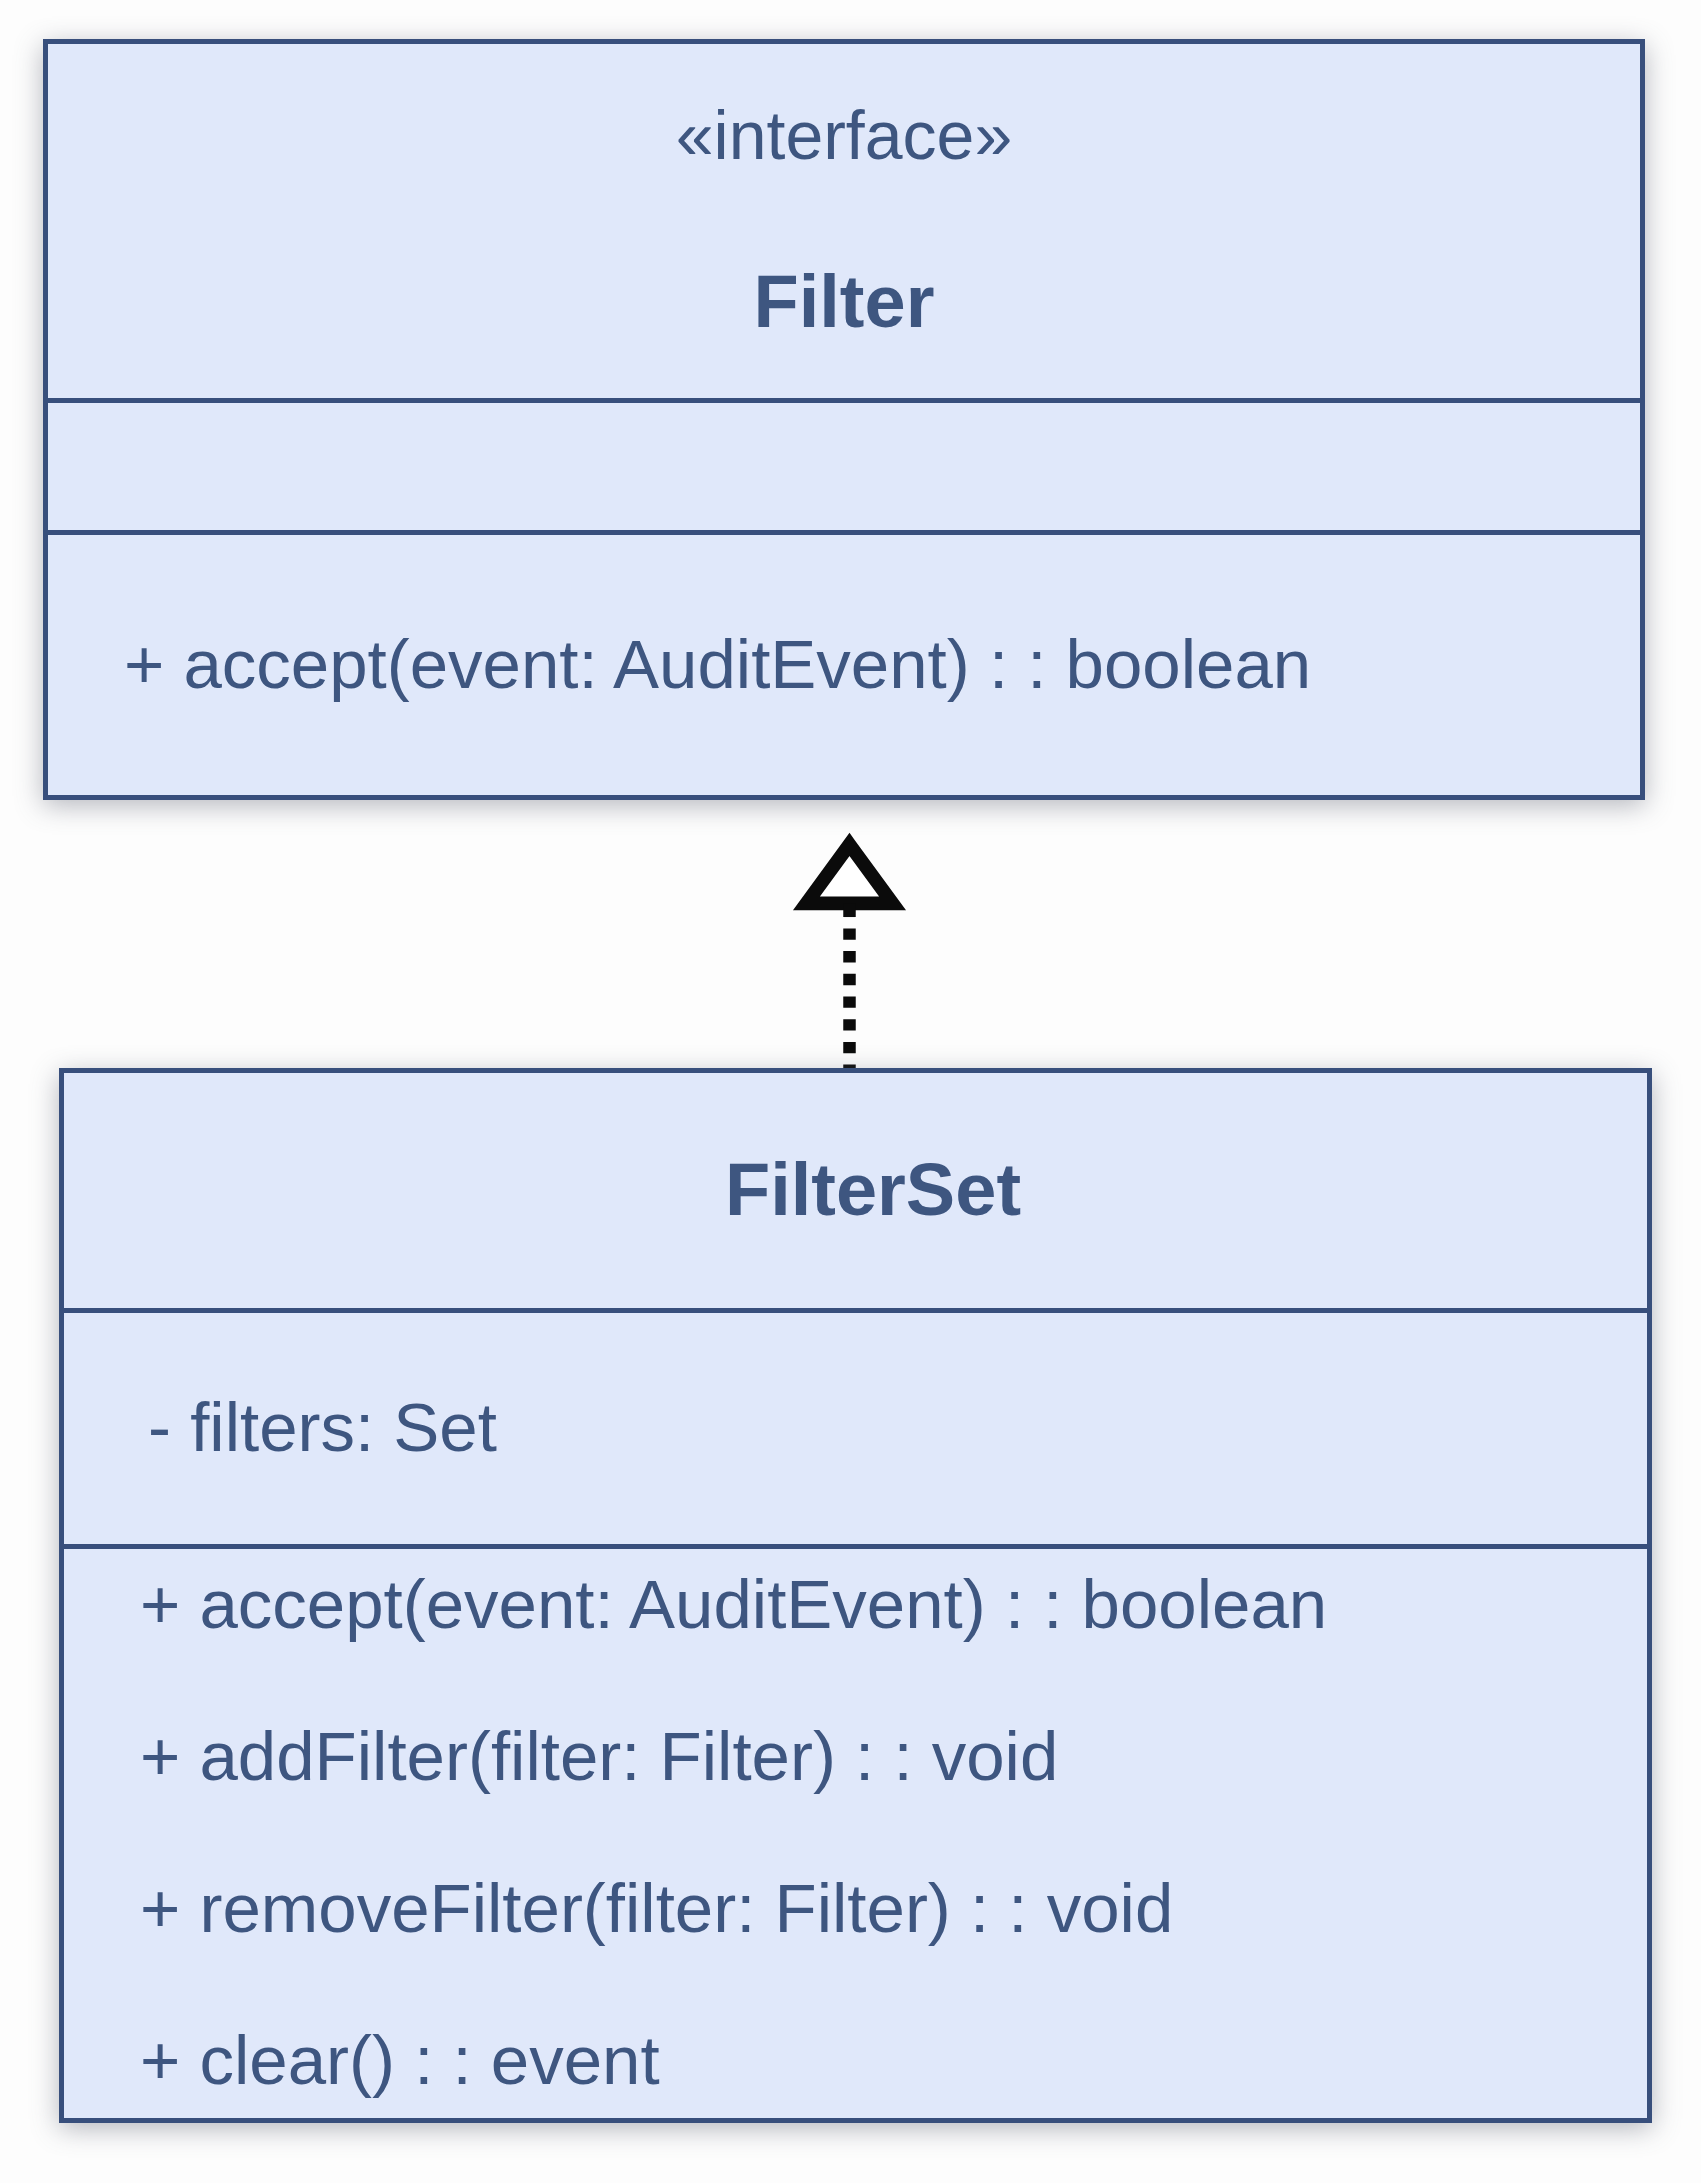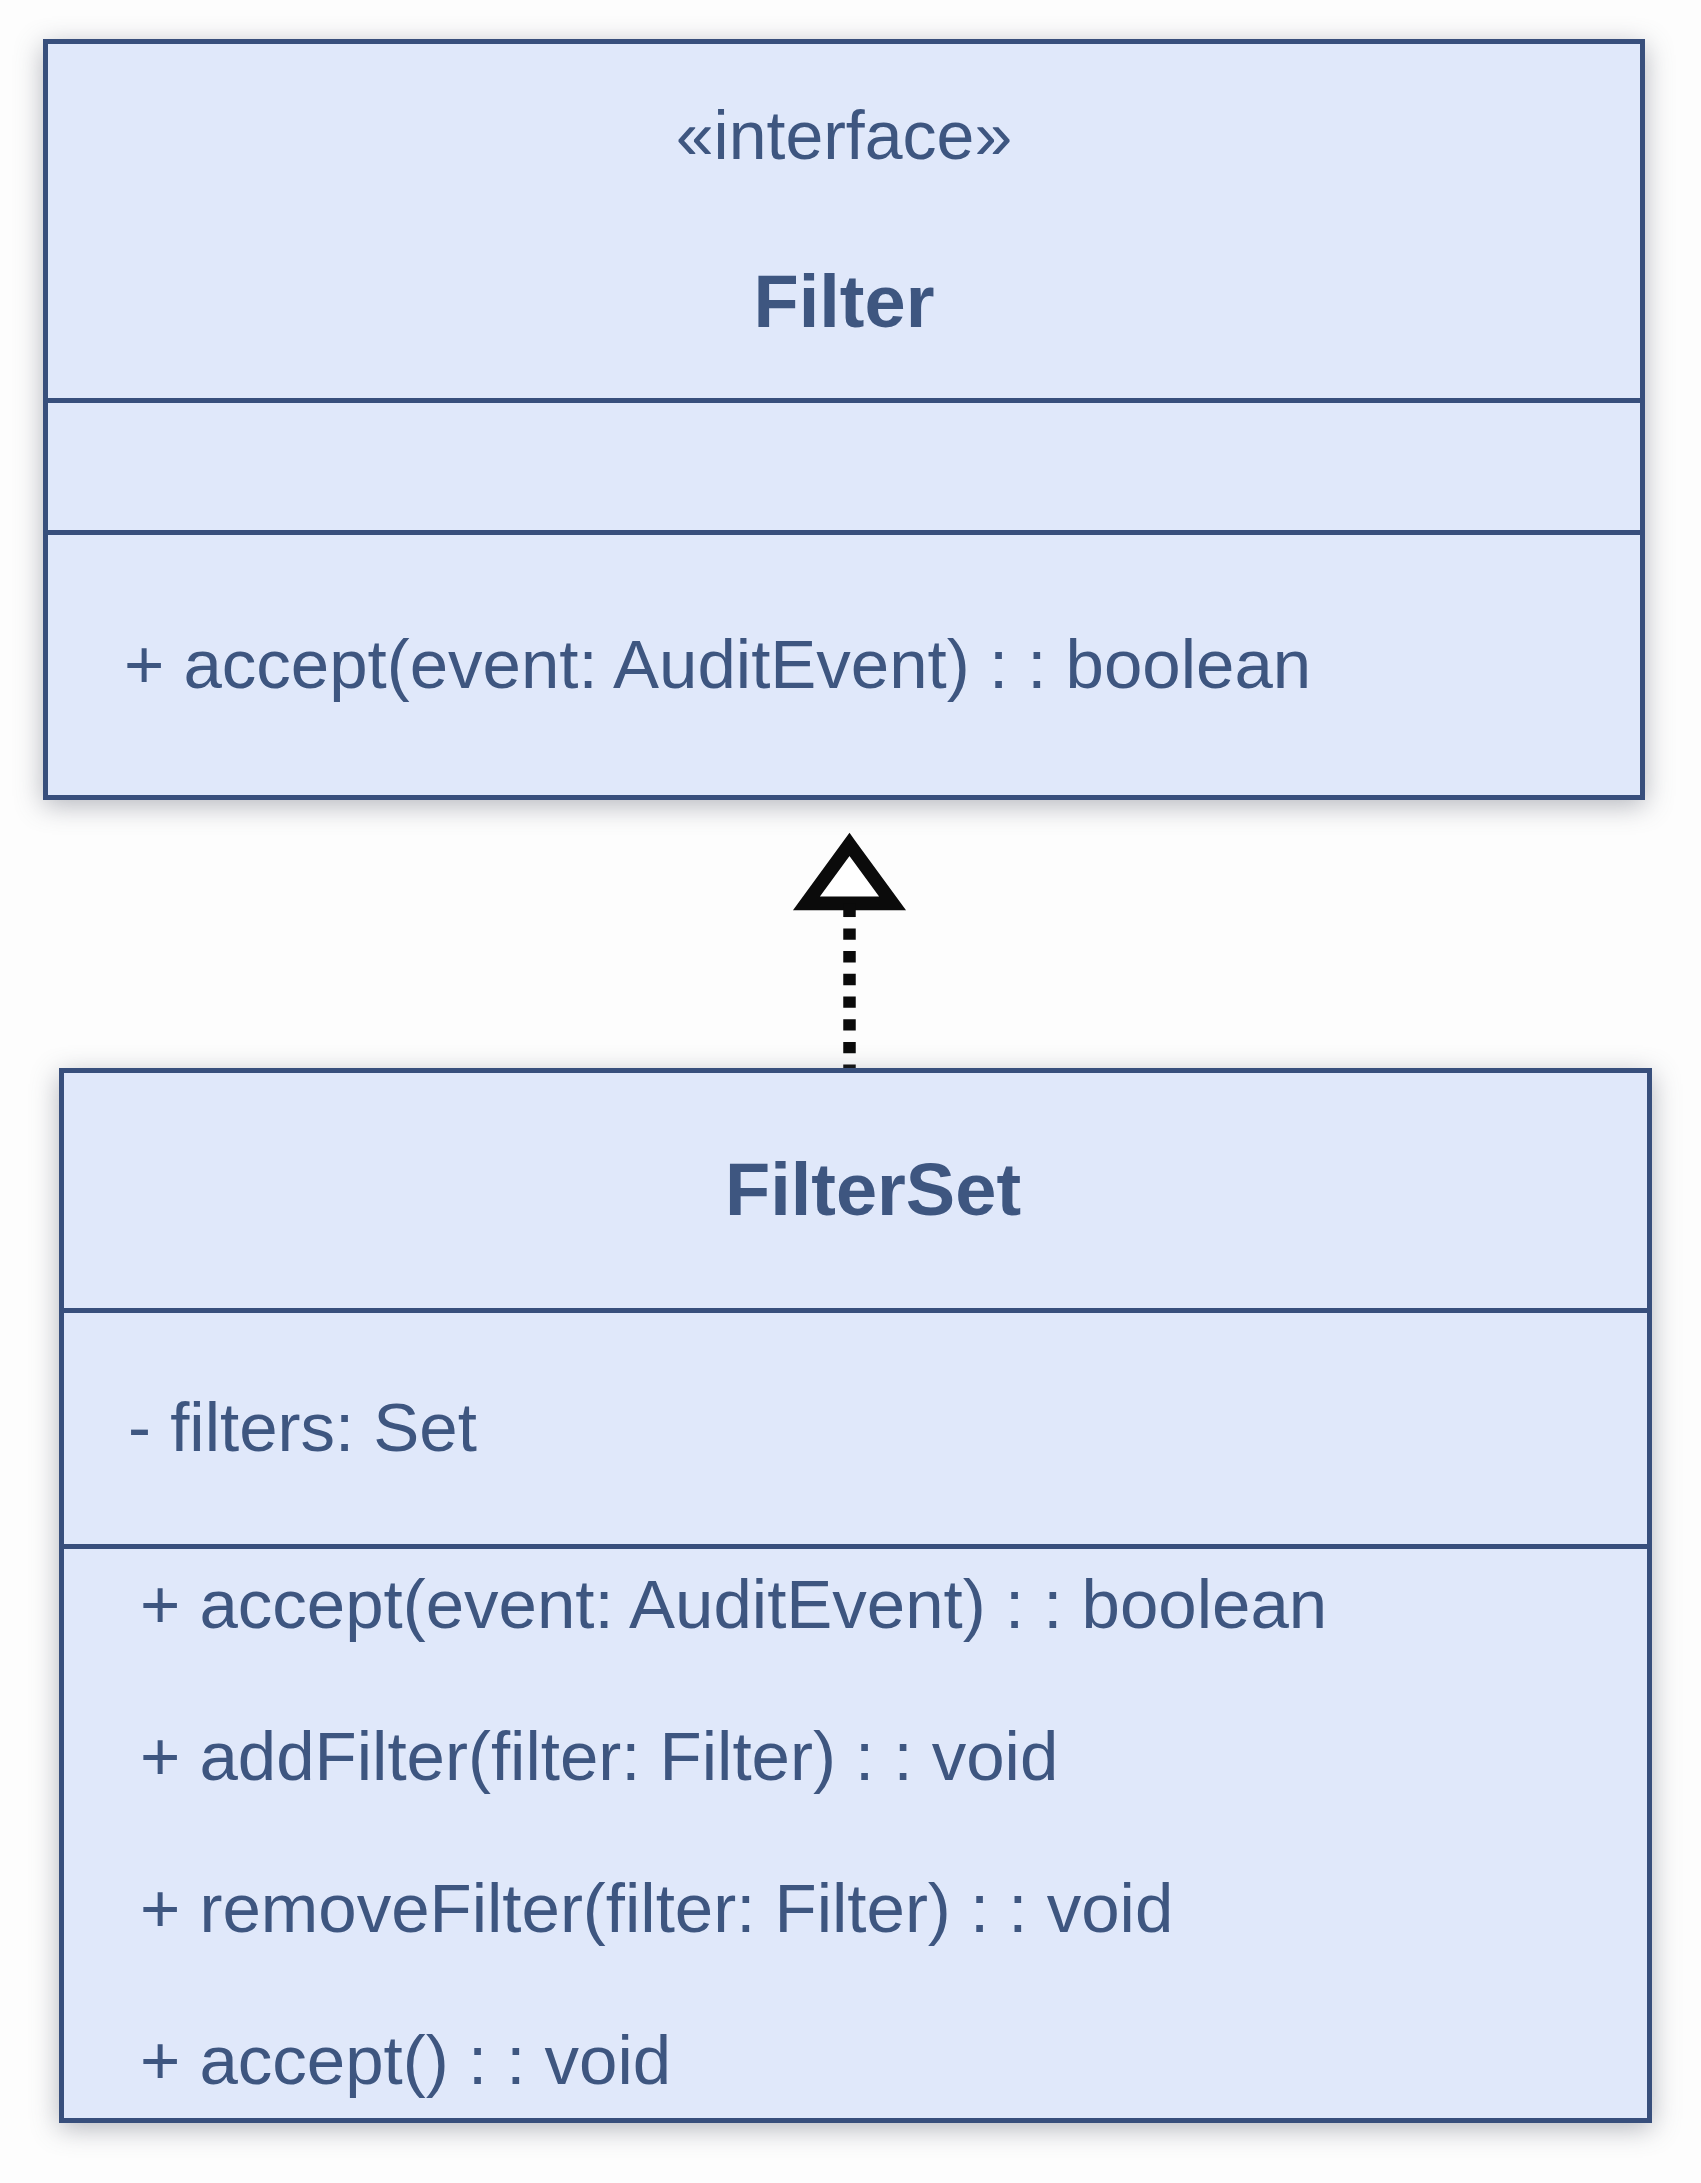--- a/index.html
+++ b/index.html
@@ -42,21 +42,21 @@
     text-align:center;
   }
   #box-filter .c-title{ height:359px; }
   #box-filterset .c-title{ height:240px;padding-left:35px; }
 
   .c-attrs{
     display:flex;
     flex-direction:column;
     justify-content:center;
     border-bottom:5.7px solid var(--box-border);
-    padding-left:64px;
+    padding-left:84px;
   }
   #box-filter .c-attrs{ height:132px; }
   #box-filterset .c-attrs{ height:236px; }
 
   .c-methods{
     flex:1;
     display:flex;
     flex-direction:column;
     justify-content:center;
     padding-left:76px;
@@ -115,18 +115,18 @@
     <div class="compartment c-title">
       <div class="class-name">FilterSet</div>
     </div>
     <div class="compartment c-attrs">
       <div class="member">- filters: Set</div>
     </div>
     <div class="compartment c-methods">
       <div class="member">+ accept(event: AuditEvent) : : boolean</div>
       <div class="member">+ addFilter(filter: Filter) : : void</div>
       <div class="member">+ removeFilter(filter: Filter) : : void</div>
-      <div class="member">+ accept() : : void</div>
+      <div class="member">+ clear() : : event</div>
     </div>
   </div>
 
 </div>
 
 
 </body></html>

